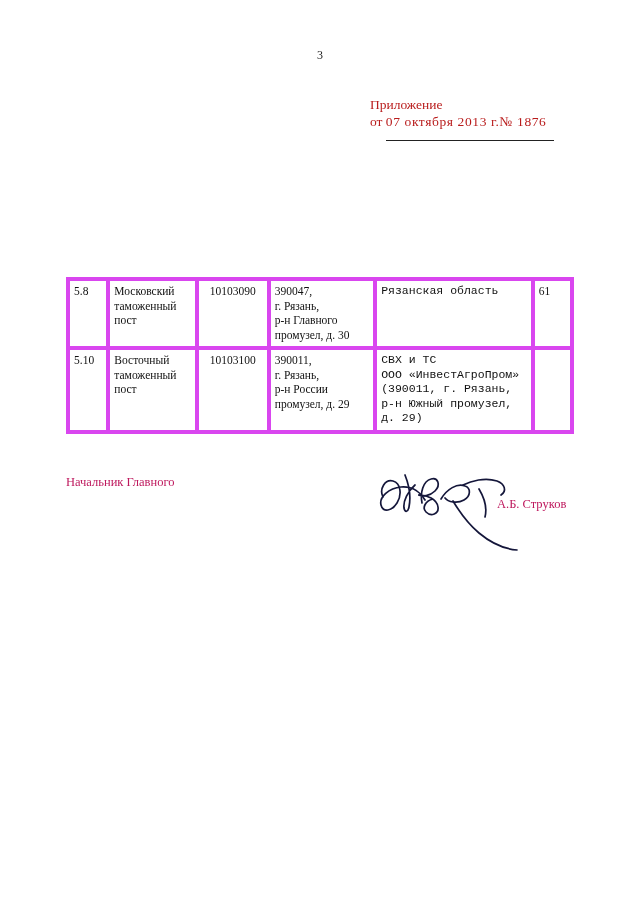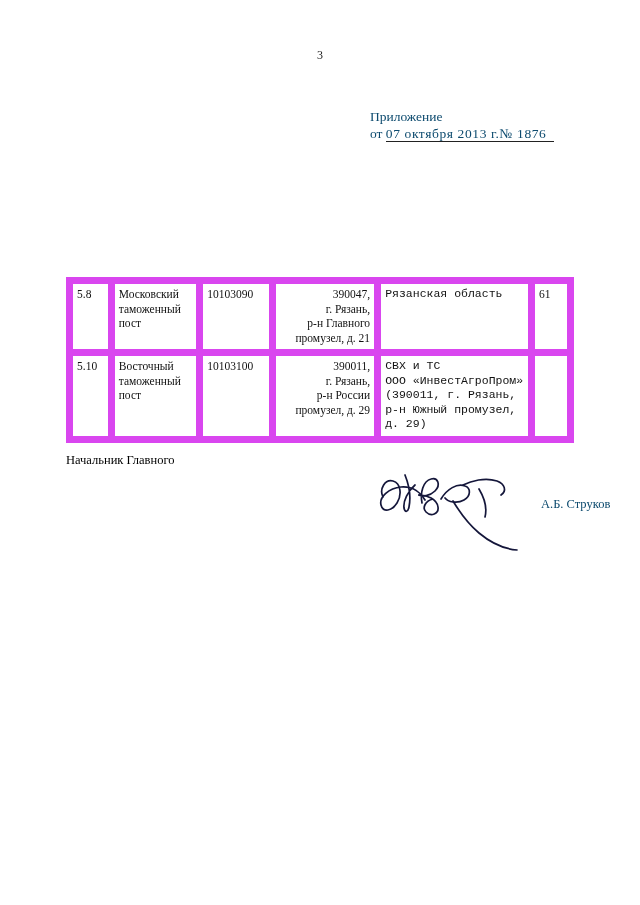--- a/index.html
+++ b/index.html
@@ -23,73 +23,72 @@
     position: absolute;
     top: 48px;
     left: 0;
     width: 640px;
     text-align: center;
     font-size: 12px;
     color: #1a1a1a;
   }
   .appendix-block {
     position: absolute;
-    top: 108px;
+    top: 96px;
     left: 370px;
     font-size: 13.5px;
     line-height: 17px;
-    color: #0c4a6e;
+    color: #b91c1c;
   }
   .appendix-block .line {
     white-space: nowrap;
   }
   .appendix-block .underlined {
     border-bottom: 1px solid #222;
-    padding-bottom: 0;
+    padding-bottom: 11px;
     letter-spacing: 0.6px;
   }
   table.data-table {
     position: absolute;
     top: 277px;
     left: 66px;
     width: 508px;
     border-collapse: collapse;
     font-size: 11.5px;
     line-height: 14.5px;
   }
   table.data-table td {
-    border: 7px solid #d946ef;
+    border: 4px solid #d946ef;
     vertical-align: top;
     padding: 3px 4px 4px 4px;
   }
   td.c-num { width: 34px; }
   td.c-name { width: 86px; }
-  td.c-code { width: 70px; text-align: left; }
-  td.c-addr { width: 108px; text-align: right; }
+  td.c-code { width: 70px; text-align: center; }
+  td.c-addr { width: 108px; }
   td.c-region { width: 170px; font-family: Liberation Mono, monospace; }
   td.c-count { width: 38px; }
   .cell-line { white-space: nowrap; }
   .cell-wrap { white-space: normal; }
 
   .signature-block {
     position: absolute;
-    top: 452px;
+    top: 474px;
     left: 66px;
     font-size: 12.5px;
     line-height: 17px;
-    color: #000000;
+    color: #be185d;
   }
   .signature-name {
     position: absolute;
     top: 497px;
     left: 497px;
     font-size: 12.5px;
-    color: #0c4a6e;
+    color: #be185d;
     white-space: nowrap;
-    margin-left: 44px;
   }
   .signature-svg {
     position: absolute;
     top: 455px;
     left: 375px;
     width: 150px;
     height: 115px;
     pointer-events: none;
   }
 </style>
@@ -114,21 +113,21 @@
         <td class="c-name">
           <div class="cell-line">Московский</div>
           <div class="cell-line">таможенный</div>
           <div class="cell-line">пост</div>
         </td>
         <td class="c-code">10103090</td>
         <td class="c-addr">
           <div class="cell-line">390047,</div>
           <div class="cell-line">г. Рязань,</div>
           <div class="cell-line">р-н Главного</div>
-          <div class="cell-line">промузел, д. 21</div>
+          <div class="cell-line">промузел, д. 30</div>
         </td>
         <td class="c-region">
           <div class="cell-wrap">Рязанская область</div>
         </td>
         <td class="c-count">61</td>
       </tr>
       <tr>
         <td class="c-num">5.10</td>
         <td class="c-name">
           <div class="cell-line">Восточный</div>

